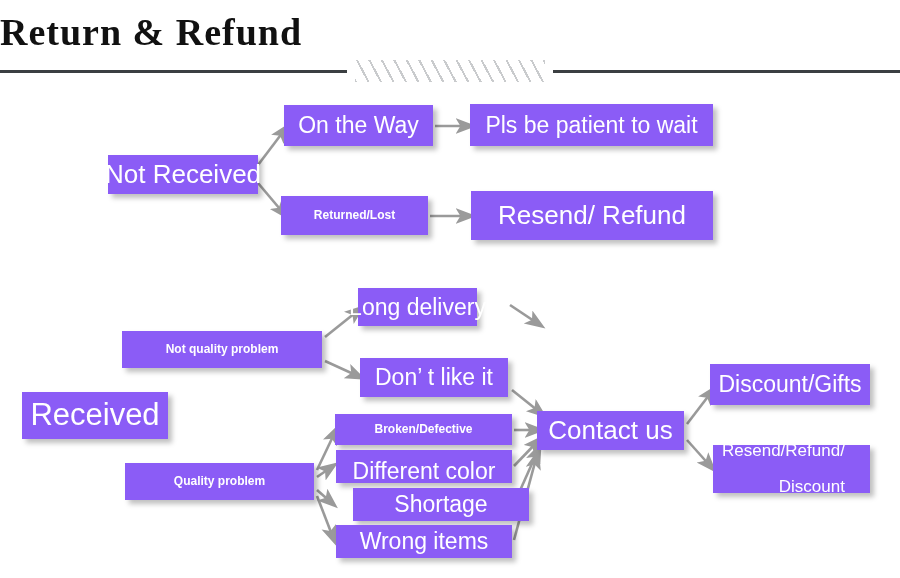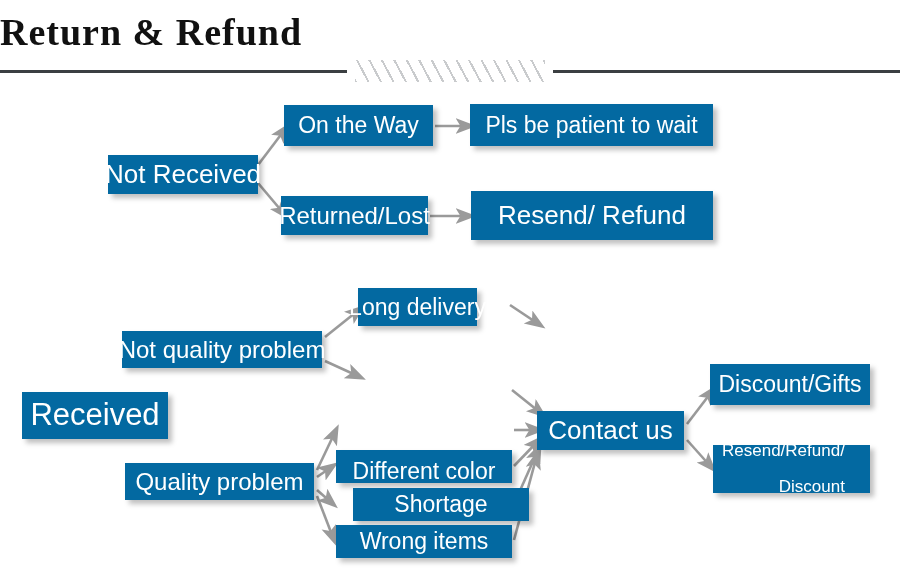--- a/index.html
+++ b/index.html
@@ -47,38 +47,38 @@
     background-image: repeating-linear-gradient(
       62deg,
       #c9cbcd 0px, #c9cbcd 2px,
       rgba(255,255,255,0) 2px, rgba(255,255,255,0) 11px
     );
   }
 
   
   .box {
     position: absolute;
-    background: #0369a1;
+    background: #8b5cf6;
     color: #ffffff;
     box-shadow: 4px 4px 5px rgba(0,0,0,0.25);
     display: flex;
     align-items: center;
     justify-content: center;
     line-height: 1.05;
     white-space: nowrap;
     box-sizing: border-box;
   }
   .box span { display: block; }
   .box.multi { white-space: normal; justify-content: flex-start; text-align: right; }
 
   
   .t-xl  { font-size: 31px; }
   .t-lg  { font-size: 26px; }
   .t-md  { font-size: 23px; }
-  .t-sm  { font-size: 24px; }
+  .t-sm  { font-size: 12px; font-weight: bold; }
   .t-xs  { font-size: 17px; }
 
   
   #wires {
     position: absolute;
     left: 0; top: 0;
     width: 900px; height: 578px;
     pointer-events: none;
   }
 </style>
@@ -160,21 +160,27 @@
   </div>
 
   <div class="box t-sm" style="left:125px; top:463px; width:189px; height:37px;">
     <span>Quality problem</span>
   </div>
 
   <div class="box t-md" style="left:358px; top:288px; width:119px; height:38px;">
     <span>Long delivery</span>
   </div>
 
-
+  <div class="box t-md" style="left:360px; top:358px; width:148px; height:39px;">
+    <span>Don’  t like it</span>
+  </div>
+
+  <div class="box t-sm" style="left:335px; top:414px; width:177px; height:31px;">
+    <span>Broken/Defective</span>
+  </div>
 
   <div class="box t-md" style="left:336px; top:450px; width:176px; height:33px;align-items:flex-end;">
     <span>Different color</span>
   </div>
 
   <div class="box t-md" style="left:336px; top:488px; width:176px; height:33px;margin-left:17px;">
     <span>Shortage</span>
   </div>
 
   <div class="box t-md" style="left:336px; top:525px; width:176px; height:33px;">

